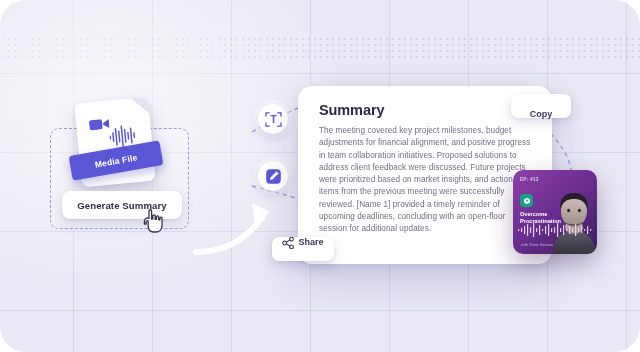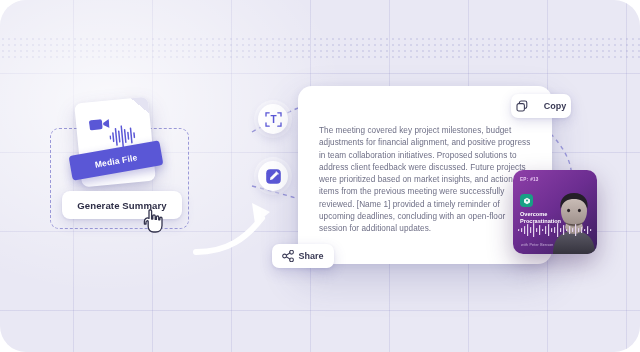--- a/index.html
+++ b/index.html
@@ -102,28 +102,28 @@
     font-size:14.5px; font-weight:bold; color:#2a2a44; letter-spacing:-.1px;
   }
   #card-body {
     position:absolute; left:21px; top:39px; width:214px;
     font-size:8.2px; line-height:12.3px; color:#6e6f86; letter-spacing:.05px;
   }
   #copybtn {
     position:absolute; left:213px; top:8px; width:60px; height:24px;
     background:#fff; border-radius:7px;
     box-shadow:0 4px 12px rgba(70,66,150,.17), 0 1px 3px rgba(70,66,150,.10);
-    display:flex; align-items:center; justify-content:center; gap:16px;
+    display:flex; align-items:center; justify-content:center; gap:16px;flex-direction:column;
   }
   #copybtn span { font-size:9px; font-weight:bold; color:#3a3a55; }
   #sharebtn {
-    position:absolute; left:272px; top:244px; width:62px; height:24px;
+    position:absolute; left:272px; top:237px; width:62px; height:24px;
     background:#fff; border-radius:7px;
     box-shadow:0 5px 13px rgba(70,66,150,.18), 0 1px 3px rgba(70,66,150,.10);
-    display:flex; align-items:center; justify-content:center; gap:4px;
+    display:flex; align-items:flex-start; justify-content:center; gap:4px;
     z-index:6;
   }
   #sharebtn span { font-size:9px; font-weight:bold; color:#3a3a55; }
 
   
   #podcast {
     position:absolute; left:513px; top:170px; width:84px; height:84px;
     border-radius:10px; overflow:hidden;
     background:linear-gradient(140deg,#8e3fa8 0%,#6b2d90 48%,#3a1f5c 100%);
     box-shadow:0 10px 24px rgba(50,20,80,.34);
@@ -284,20 +284,21 @@
         <rect x="63" y="5" width="1.2" height="6" rx=".6"></rect>
         <rect x="66" y="7" width="1.2" height="2" rx=".6"></rect>
         <rect x="69" y="4" width="1.2" height="8" rx=".6"></rect>
         <rect x="72" y="7" width="1.2" height="2" rx=".6"></rect>
       </g>
     </svg>
     <div id="pod-sub">with Peter Benson</div>
   </div>
 
   <div id="card">
+    <div id="card-title">Summary</div>
     <div id="copybtn">
       <svg width="12" height="12">
         <rect x="3.4" y="1" width="7.4" height="7.4" rx="1.8" fill="none" stroke="#3a3a55" stroke-width="1.1"></rect>
         <rect x="1" y="3.6" width="7.4" height="7.4" rx="1.8" fill="#fff" stroke="#3a3a55" stroke-width="1.1"></rect>
       </svg>
       <span>Copy</span>
     </div>
     <div id="card-body">The meeting covered key project milestones, budget adjustments for financial alignment, and positive progress in team collaboration initiatives. Proposed solutions to address client feedback were discussed. Future projects were prioritized based on market insights, and action items from the previous meeting were successfully reviewed. [Name 1] provided a timely reminder of upcoming deadlines, concluding with an open-floor session for additional updates.</div>
   </div>
 

